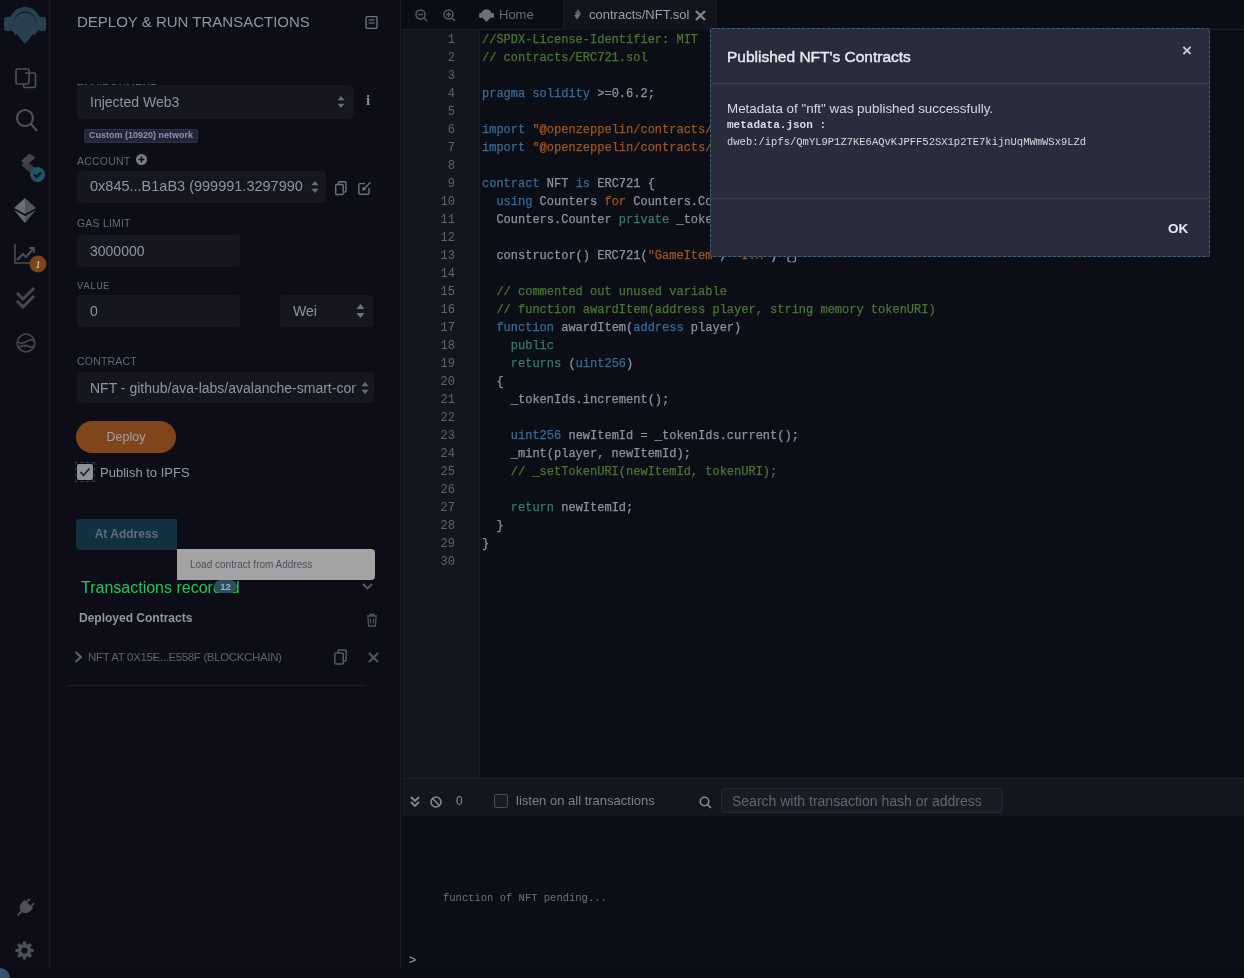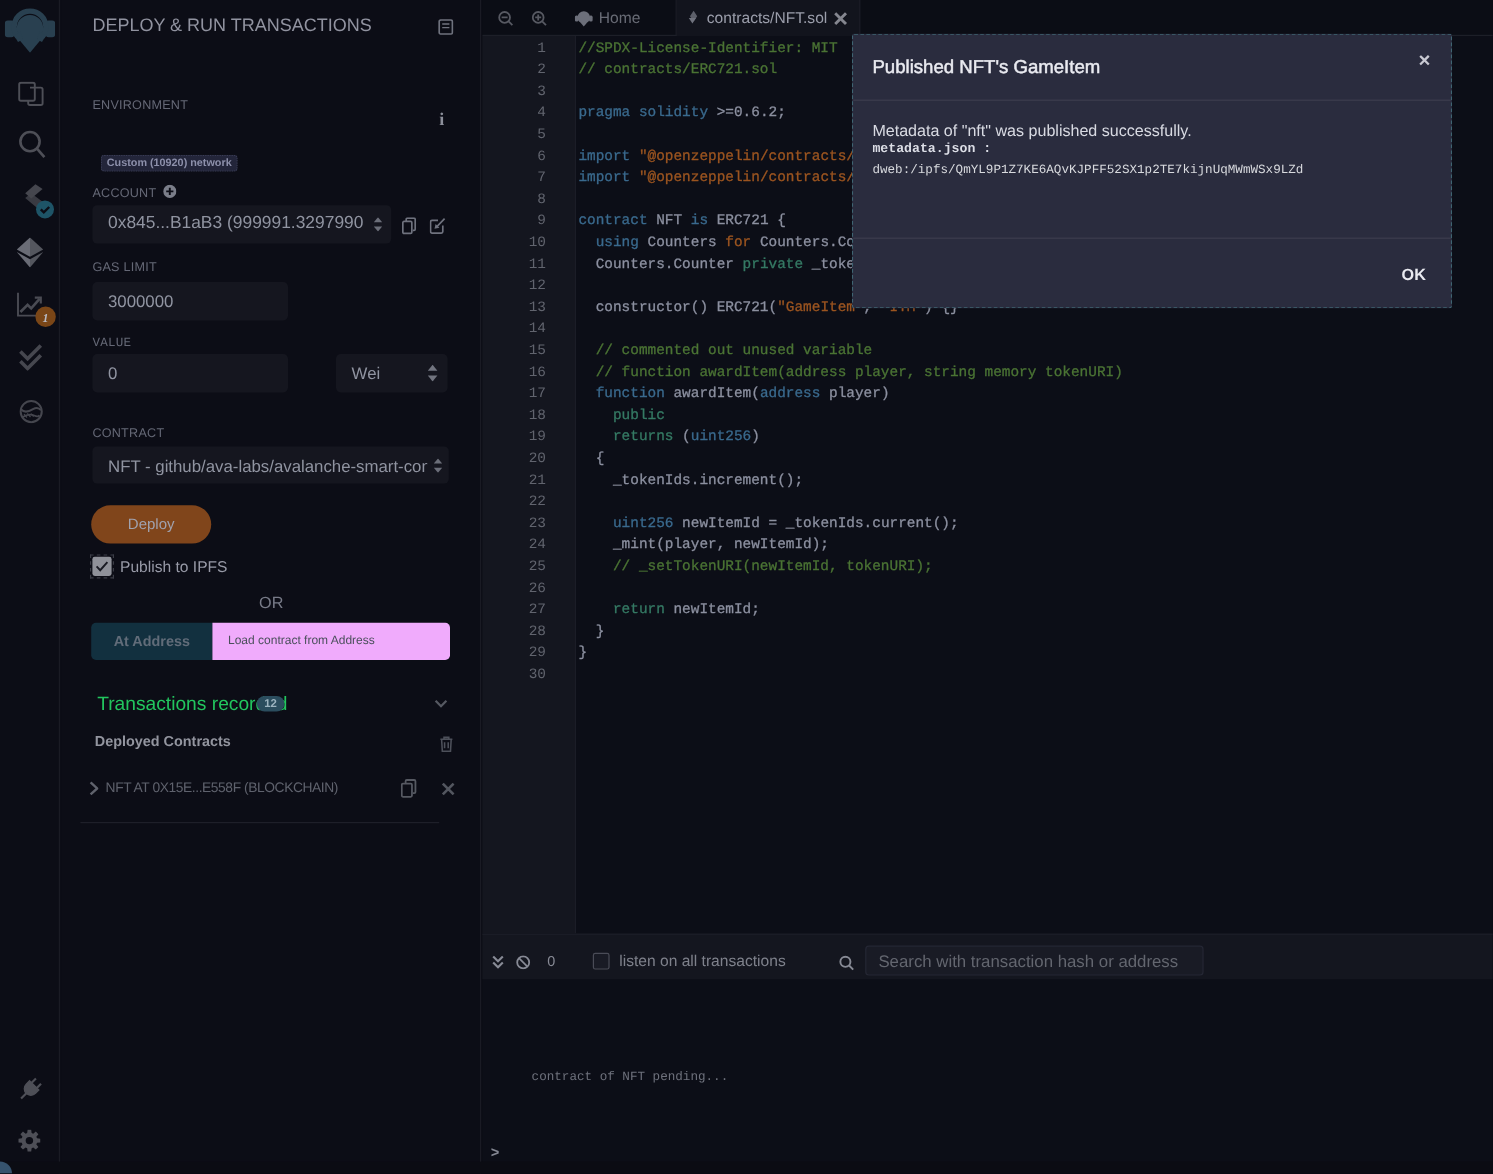--- a/index.html
+++ b/index.html
@@ -100,20 +100,27 @@
 <div class="abs" style="left:51px;top:0;width:350px;height:978px;background:#0c0d16;border-right:1px solid #1a1b24;">
   <div class="abs" style="left:26px;top:13px;font-size:15px;color:#9193a0;">DEPLOY &amp; RUN TRANSACTIONS</div>
 
   <svg class="abs" style="left:314px;top:16px;" width="13" height="13" viewBox="0 0 13 13">
     <rect x="1" y="0.5" width="11" height="12" rx="1.5" fill="none" stroke="#6f727e" stroke-width="1.4"></rect>
     <line x1="3.5" y1="4" x2="9.5" y2="4" stroke="#6f727e" stroke-width="1.2"></line>
     <line x1="3.5" y1="7" x2="9.5" y2="7" stroke="#6f727e" stroke-width="1.2"></line>
   </svg>
 
   <div class="abs lbl" style="left:26px;top:68px;margin-top:14px;">ENVIRONMENT</div>
+  <div class="abs inp" style="left:26px;top:85px;width:277px;height:34px;">
+    <div class="abs" style="left:13px;top:9px;font-size:14px;">Injected Web3</div>
+    <svg class="abs" style="right:9px;top:11px;" width="8" height="12" viewBox="0 0 8 12">
+      <path d="M4 0 L7.5 4.2 L0.5 4.2 Z" fill="#6b6e79"></path>
+      <path d="M4 12 L7.5 7.8 L0.5 7.8 Z" fill="#6b6e79"></path>
+    </svg>
+  </div>
   <div class="abs" style="left:315px;top:92px;font-size:15px;font-weight:bold;color:#8c8f9a;font-family:'Liberation Serif',serif;">i</div>
 
   <div class="abs" style="left:33px;top:129px;background:#23253a;border:1px dotted #3a3d55;border-radius:3px;padding:0px 4px 1px;font-size:9px;font-weight:bold;color:#8d90ab;line-height:11px;">Custom (10920) network</div>
 
   <div class="abs lbl" style="left:26px;top:155px;">ACCOUNT</div>
   <svg class="abs" style="left:85px;top:154px;" width="11" height="11" viewBox="0 0 11 11">
     <circle cx="5.5" cy="5.5" r="5.5" fill="#7b7e8a"></circle>
     <path d="M5.5 2.5 v6 M2.5 5.5 h6" stroke="#0c0d16" stroke-width="1.6"></path>
   </svg>
   <div class="abs inp" style="left:26px;top:171px;width:249px;height:32px;">
@@ -165,24 +172,23 @@
   <div class="abs" style="left:25px;top:421px;width:100px;height:32px;background:#80451b;border-radius:16px;text-align:center;line-height:32px;font-size:12.5px;color:#a0a2ae;">Deploy</div>
 
   <div class="abs" style="left:24px;top:462px;width:20px;height:20px;border:1px dashed #3b3d46;"></div>
   <div class="abs" style="left:26px;top:464px;width:16px;height:16px;background:#8f9199;border-radius:2px;">
     <svg width="16" height="16" viewBox="0 0 16 16">
         <path d="M3.5 8 l3 3.2 L12.5 4.5" stroke="#1a1b24" stroke-width="1.6" fill="none"></path>
       </svg>
   </div>
   <div class="abs" style="left:49px;top:465px;font-size:13px;color:#989aa7;">Publish to IPFS</div>
 
-  <div class="abs" style="left:0;top:495px;width:350px;text-align:center;font-size:13.5px;color:#787b88;">OR</div>
 
   <div class="abs" style="left:25px;top:519px;width:101px;height:31px;background:#12303f;border-radius:4px 0 0 4px;text-align:center;line-height:31px;font-size:12px;font-weight:bold;color:#616c79;">At Address</div>
-  <div class="abs" style="left:126px;top:519px;width:198px;height:31px;background:#f0abfc;border-radius:0 4px 4px 0;">
+  <div class="abs" style="left:126px;top:549px;width:198px;height:31px;background:#a3a3a3;border-radius:0 4px 4px 0;">
     <div class="abs" style="left:13px;top:10px;font-size:10px;color:#4a4f5b;">Load contract from Address</div>
   </div>
 
   <div class="abs" style="left:30px;top:579px;font-size:16px;color:#22c55e;">Transactions recorded</div>
   <div class="abs" style="left:163px;top:580px;width:23px;height:13px;background:#2b4d5e;border-radius:7px;text-align:center;font-size:9.5px;font-weight:bold;color:#9db4c0;line-height:13px;">12</div>
   <svg class="abs" style="left:311px;top:583px;" width="11" height="7" viewBox="0 0 11 7">
     <path d="M1 1 L5.5 5.5 L10 1" fill="none" stroke="#565962" stroke-width="1.9"></path>
   </svg>
 
   <div class="abs" style="left:28px;top:611px;font-size:12px;font-weight:bold;color:#93959f;">Deployed Contracts</div>
@@ -337,30 +343,30 @@
     <svg class="abs" style="left:297px;top:17px;" width="13" height="13" viewBox="0 0 13 13">
       <g fill="none" stroke="#878a95" stroke-width="1.6">
           <circle cx="5.5" cy="5.5" r="4.2"></circle>
           <line x1="8.6" y1="8.6" x2="12" y2="12"></line>
         </g>
     </svg>
     <div class="abs" style="left:319px;top:9px;width:282px;height:25px;background:#191b25;border:1px solid #252734;border-radius:3px;">
       <div class="abs" style="left:10px;top:4px;font-size:14px;color:#63666f;">Search with transaction hash or address</div>
     </div>
   </div>
-  <div class="abs mono" style="left:41px;top:114px;font-size:10.5px;color:#6e717c;">contract of NFT pending...</div>
+  <div class="abs mono" style="left:41px;top:114px;font-size:10.5px;color:#6e717c;">function of NFT pending...</div>
   <div class="abs mono" style="left:7px;top:176px;font-size:12px;font-weight:bold;color:#848792;">&gt;</div>
 </div>
 
 <div class="abs" style="left:0;top:968px;width:1244px;height:10px;background:#0b0c13;"></div>
 <div class="abs" style="left:0;top:968px;width:10px;height:10px;background:#36536e;border-radius:0 10px 0 0;"></div>
 <div class="abs" style="left:0;top:966px;width:12px;height:12px;background:transparent;border-radius:0 0 0 0;"></div>
 
 <div class="abs" style="left:710px;top:28px;width:500px;height:229px;background:#2a2c3e;border:1px dashed #3f6472;border-radius:2px;">
-  <div class="abs" style="left:16px;top:19px;font-size:15.5px;color:#eaebf1;-webkit-text-stroke:0.4px #eaebf1;">Published NFT's GameItem</div>
+  <div class="abs" style="left:16px;top:19px;font-size:15.5px;color:#eaebf1;-webkit-text-stroke:0.4px #eaebf1;">Published NFT's Contracts</div>
   <div class="abs" style="left:471px;top:12px;font-size:17px;font-weight:bold;color:#c8c9d2;">×</div>
   <div class="abs" style="left:0;top:54px;width:498px;height:1px;background:#3c3e4e;"></div>
   <div class="abs" style="left:16px;top:72px;font-size:13.4px;color:#d8dae2;">Metadata of "nft" was published successfully.</div>
   <div class="abs mono" style="left:16px;top:90px;font-size:11px;font-weight:bold;color:#dcdee6;">metadata.json :</div>
   <div class="abs mono" style="left:16px;top:107px;font-size:10.5px;color:#d8dade;">dweb:/ipfs/QmYL9P1Z7KE6AQvKJPFF52SX1p2TE7kijnUqMWmWSx9LZd</div>
   <div class="abs" style="left:0;top:169px;width:498px;height:1px;background:#3c3e4e;"></div>
   <div class="abs" style="left:457px;top:192px;font-size:13.5px;font-weight:bold;color:#e9eaf0;">OK</div>
 </div>
 
 </body></html>

